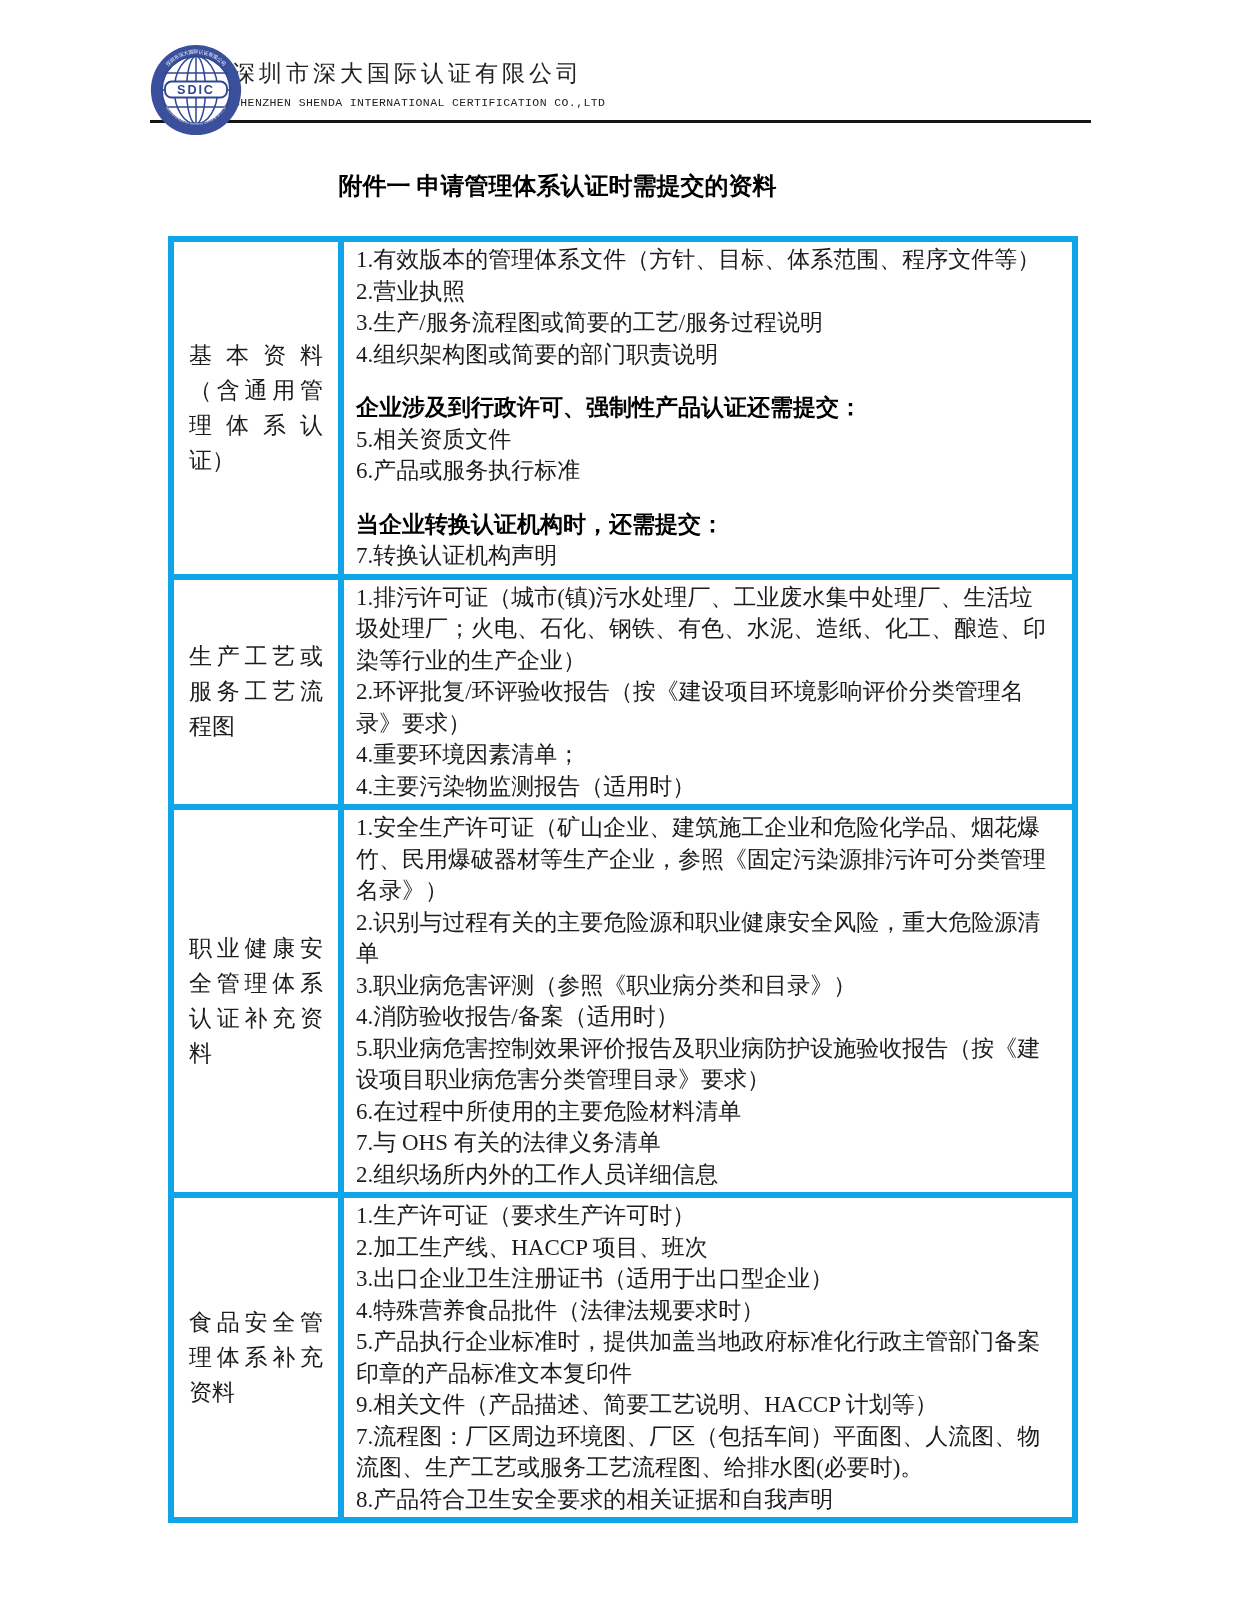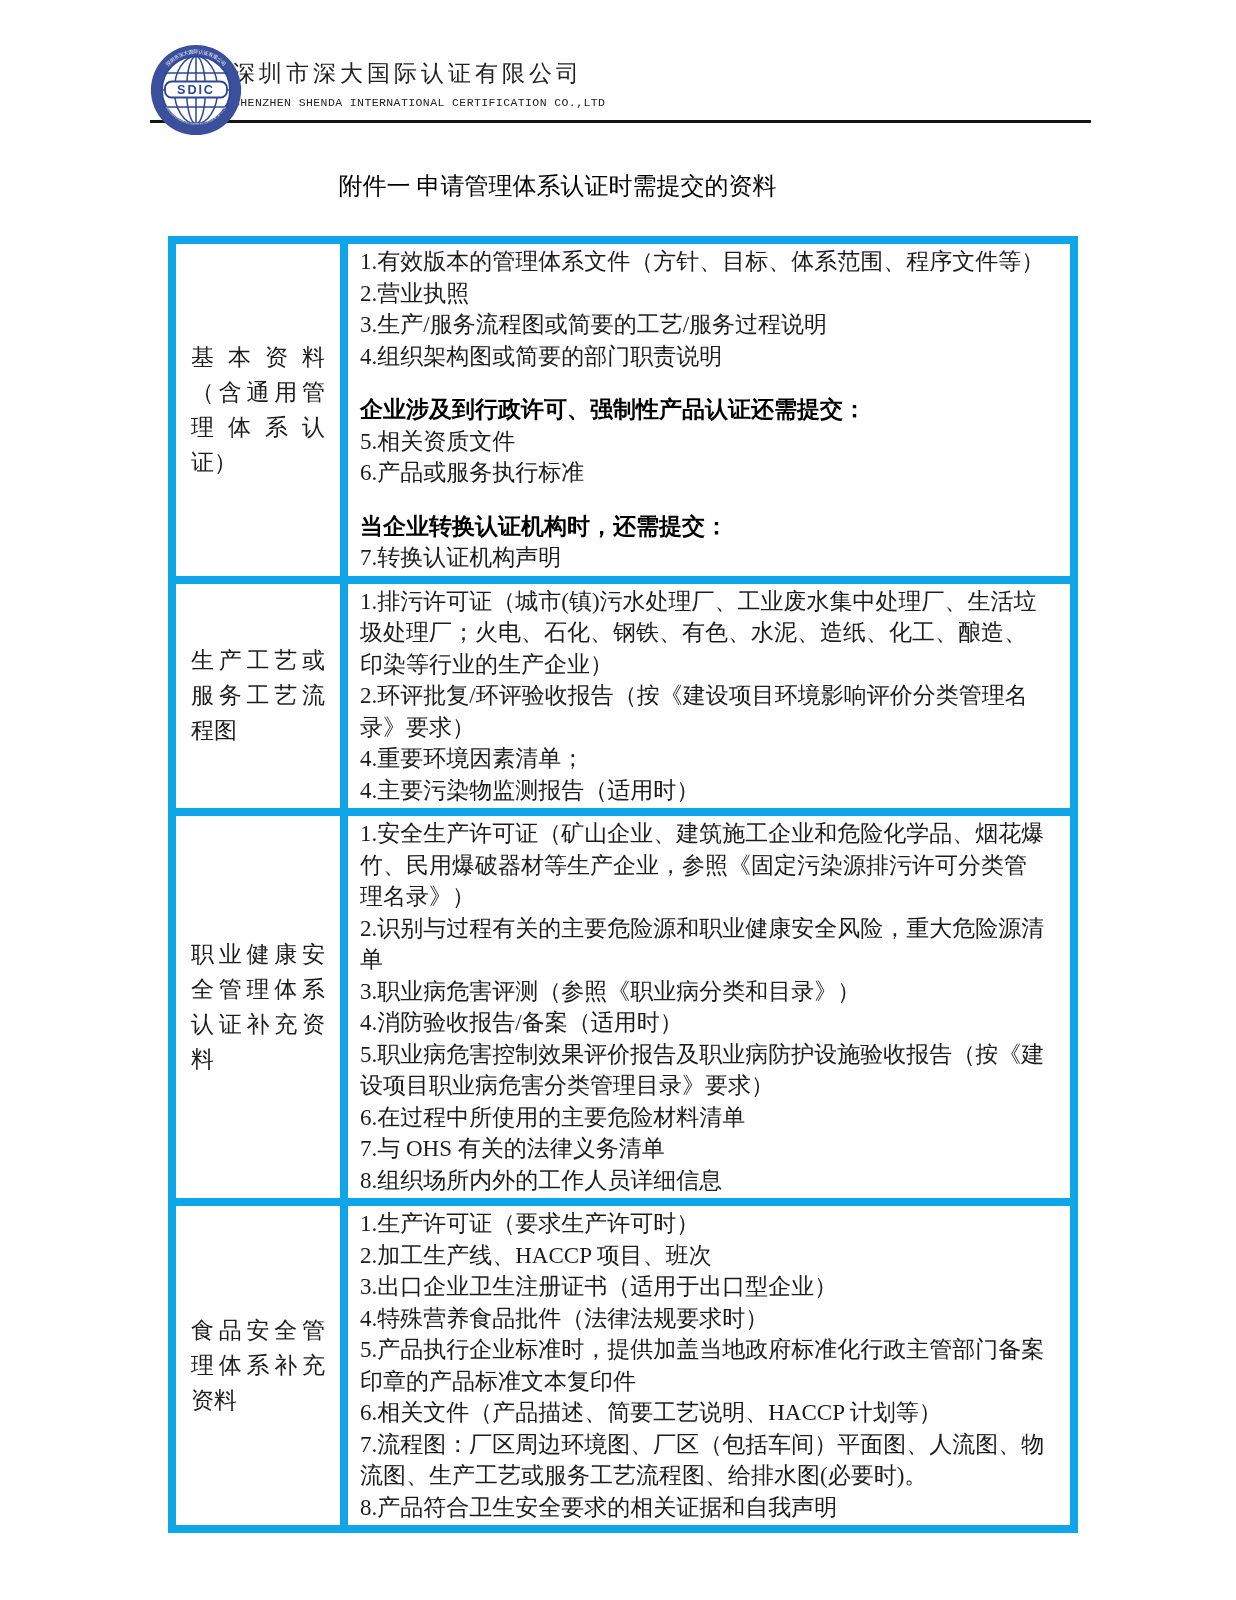--- a/index.html
+++ b/index.html
@@ -31,33 +31,33 @@
   }
   .header-rule {
     position: absolute; left: 150px; top: 120px;
     width: 941px; height: 3px; background: #151515; z-index: 1;
   }
 
   
   .doc-title {
     position: absolute; left: 150px; top: 170px;
     width: 815px; text-align: center;
-    font-size: 24px; font-weight: 400; color: #000;
+    font-size: 24px; font-weight: 700; color: #000;
     white-space: nowrap;
   }
 
   
   table.req {
     position: absolute; left: 168px; top: 236px;
     width: 910px;
     border-collapse: collapse;
     table-layout: fixed;
   }
   table.req td {
-    border: 8px solid #0ea5e9;
+    border: 6px solid #0ea5e9;
     font-size: 23px;
     color: #1c1c1c;
   }
   td.cat {
     width: 134px;
     vertical-align: middle;
     text-align: justify;
     padding: 4px 15px;
     line-height: 35px;
     border-radius: 30px;
@@ -153,32 +153,32 @@
         <tr class="row-2">
           <td class="cat">职业健康安全管理体系认证补充资料</td>
           <td class="content">
             <div class="item">1.安全生产许可证（矿山企业、建筑施工企业和危险化学品、烟花爆竹、民用爆破器材等生产企业，参照《固定污染源排污许可分类管理名录》）</div>
             <div class="item">2.识别与过程有关的主要危险源和职业健康安全风险，重大危险源清单</div>
             <div class="item">3.职业病危害评测（参照《职业病分类和目录》）</div>
             <div class="item">4.消防验收报告/备案（适用时）</div>
             <div class="item">5.职业病危害控制效果评价报告及职业病防护设施验收报告（按《建设项目职业病危害分类管理目录》要求）</div>
             <div class="item">6.在过程中所使用的主要危险材料清单</div>
             <div class="item">7.与 OHS 有关的法律义务清单</div>
-            <div class="item">8.组织场所内外的工作人员详细信息</div>
+            <div class="item">2.组织场所内外的工作人员详细信息</div>
           </td>
         </tr>
         <tr class="row-3">
           <td class="cat">食品安全管理体系补充资料</td>
           <td class="content">
             <div class="item">1.生产许可证（要求生产许可时）</div>
             <div class="item">2.加工生产线、HACCP 项目、班次</div>
             <div class="item">3.出口企业卫生注册证书（适用于出口型企业）</div>
             <div class="item">4.特殊营养食品批件（法律法规要求时）</div>
             <div class="item">5.产品执行企业标准时，提供加盖当地政府标准化行政主管部门备案印章的产品标准文本复印件</div>
-            <div class="item">6.相关文件（产品描述、简要工艺说明、HACCP 计划等）</div>
+            <div class="item">9.相关文件（产品描述、简要工艺说明、HACCP 计划等）</div>
             <div class="item">7.流程图：厂区周边环境图、厂区（包括车间）平面图、人流图、物流图、生产工艺或服务工艺流程图、给排水图(必要时)。</div>
             <div class="item">8.产品符合卫生安全要求的相关证据和自我声明</div>
           </td>
         </tr>
       </tbody>
   </table>
 
 
 </div>
 

